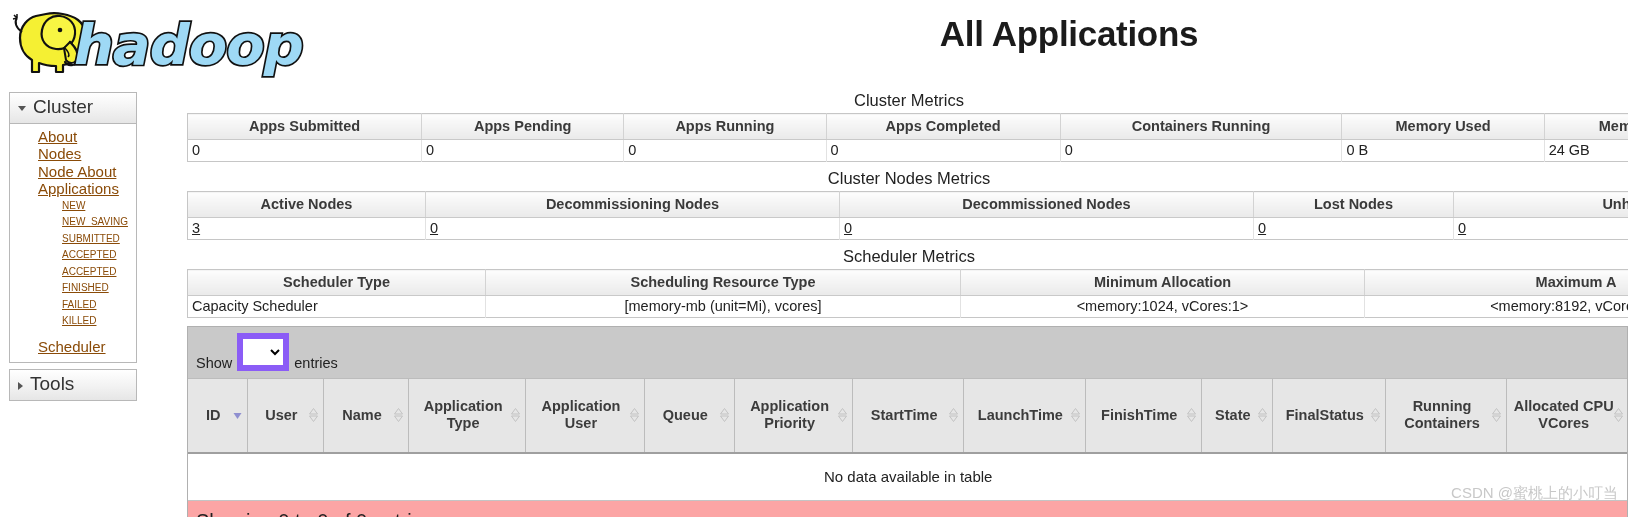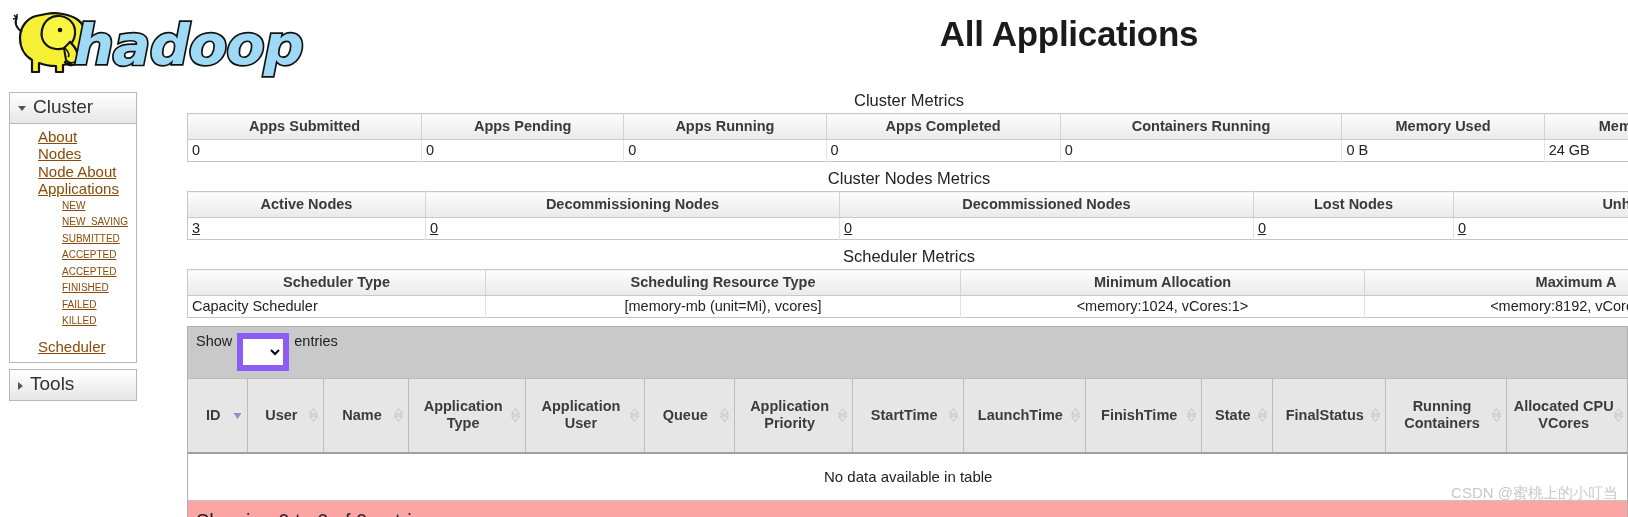--- a/index.html
+++ b/index.html
@@ -148,21 +148,21 @@
     width: 1441px;
     border: 1px solid #b0b0b0;
     background: #c9c9c9;
     overflow: hidden;
   }
   #apps-length {
     background: #c9c9c9;
     padding: 6px 0 7px 8px;
     font-size: 14.5px;
     color: #222;
-    display: flex; align-items: flex-start;
+    display: flex; align-items: flex-end;
   }
   #apps-length .lbl { margin-right: 5px; }
   #apps-length select {
     font-family: Liberation Mono, monospace;
     font-size: 13px;
     padding: 13px 2px;
     height: 19px;
     border: 6px solid #8b5cf6;
     background: #fff;
     margin-right: 5px;

